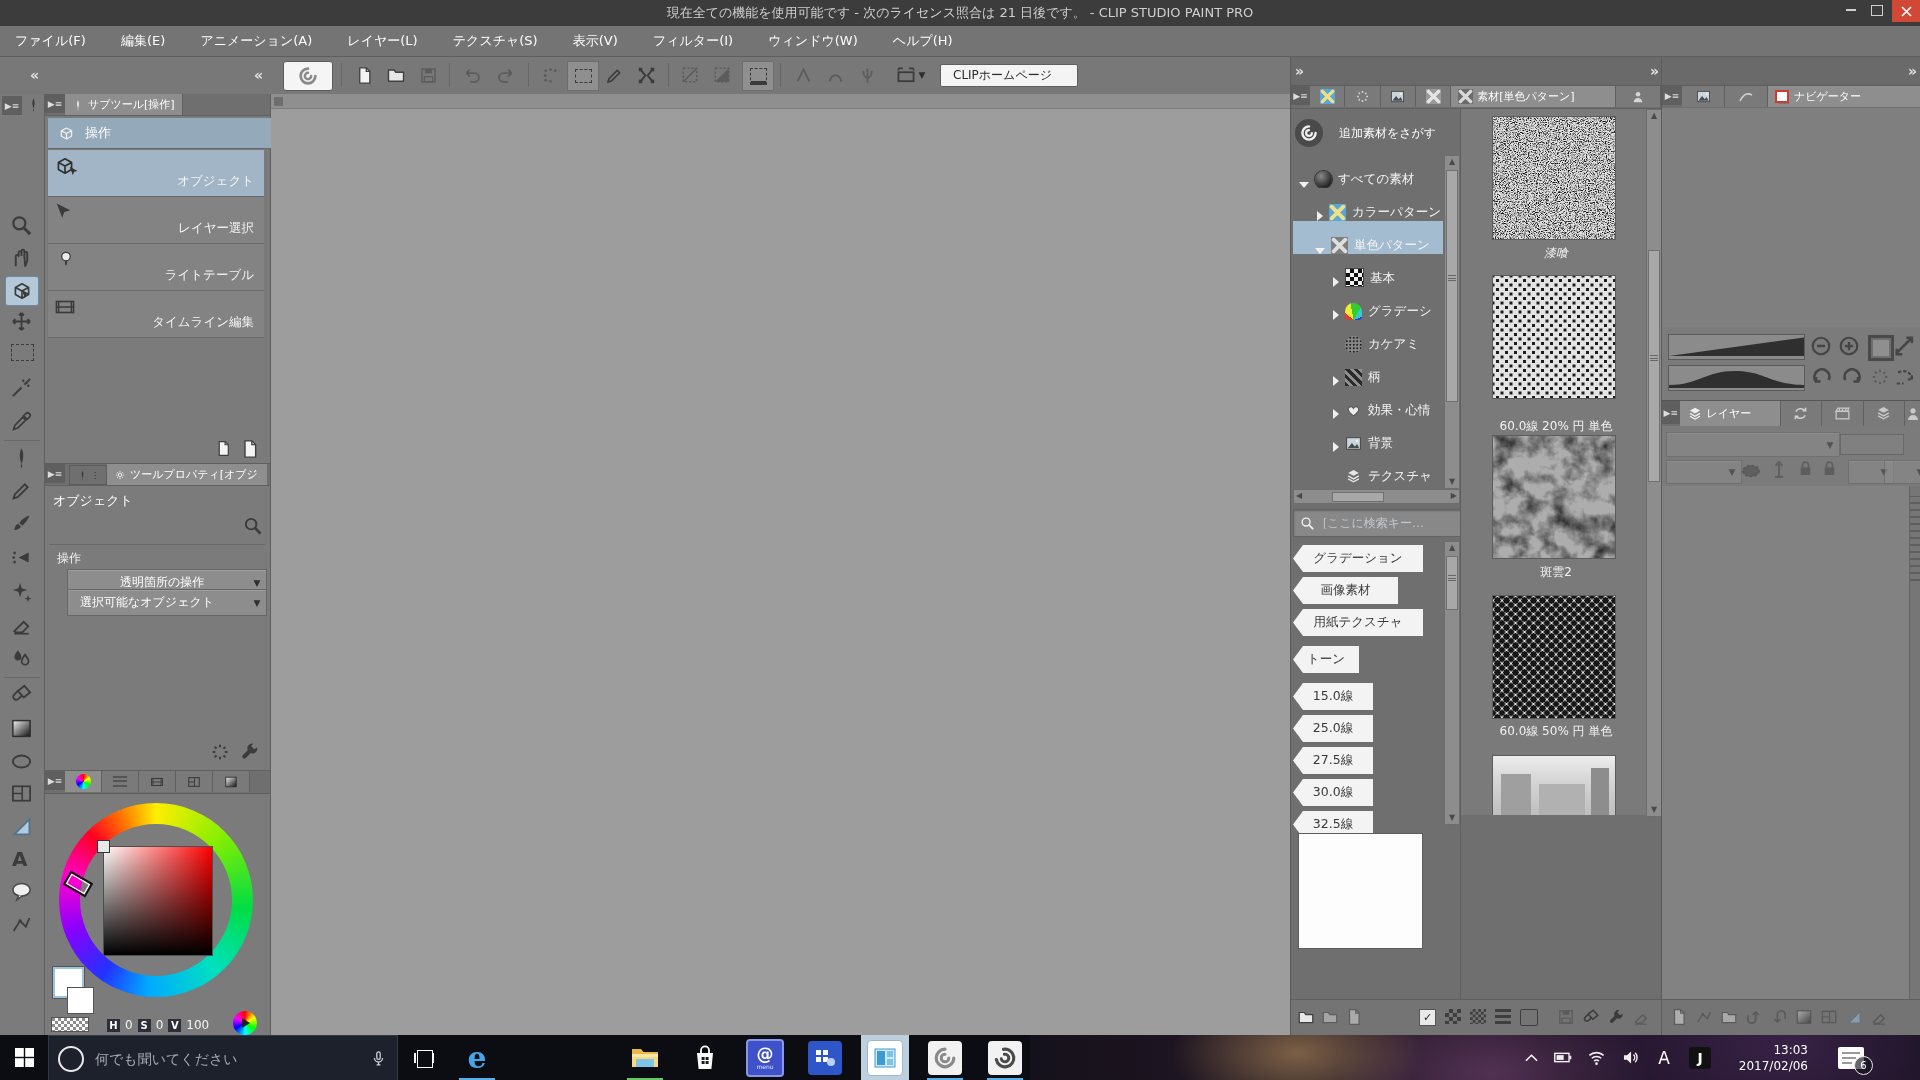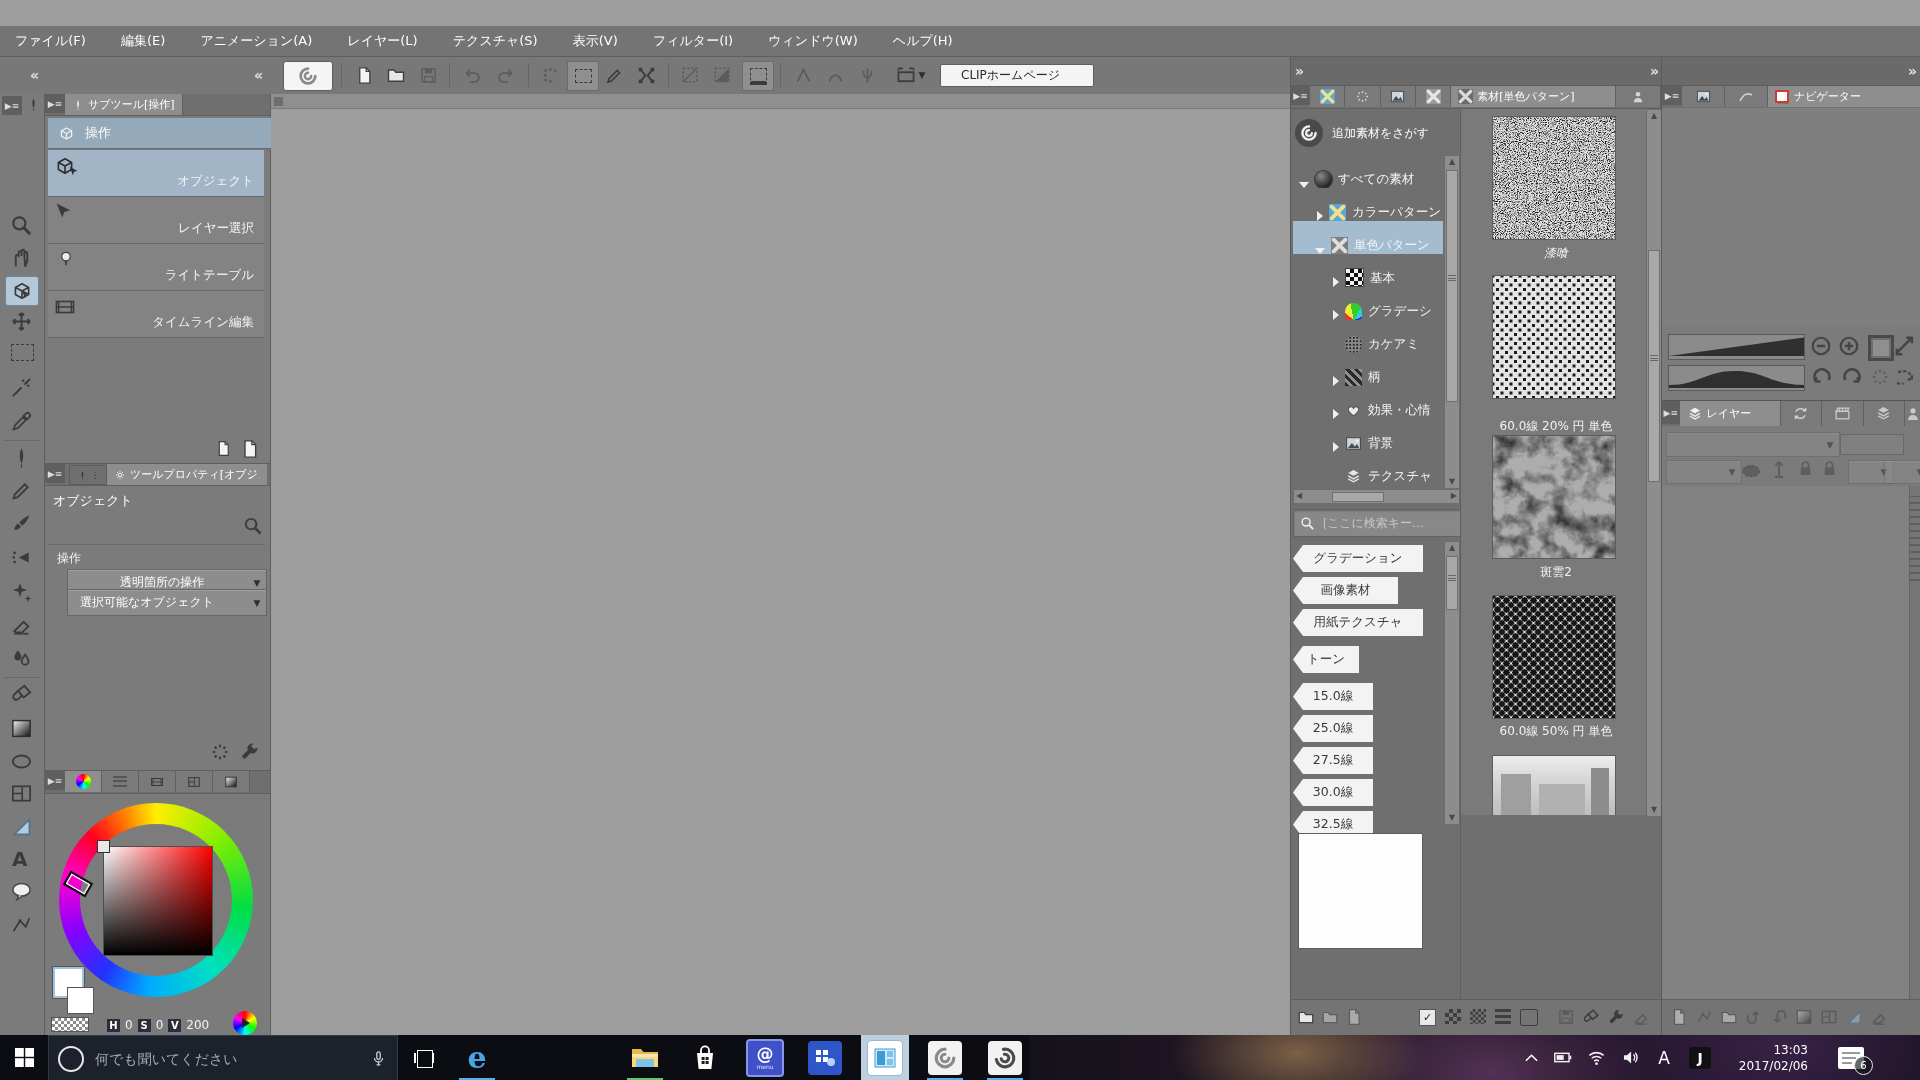--- a/index.html
+++ b/index.html
@@ -17,21 +17,21 @@
   #titlebar{left:0;top:0;width:1920px;height:26px;background:#3c3c3c;}
   #titlebar .ttl{width:100%;text-align:center;line-height:26px;font-size:13px;color:#cfcfcf;}
   .wbtn{width:25px;height:20px;top:0;display:flex;align-items:center;justify-content:center;}
   
   #menubar{left:0;top:26px;width:1920px;height:30px;background:#747474;border-bottom:1px solid #5e5e5e;}
   .menu-item{display:inline-block;padding:0 15px;line-height:30px;font-size:13px;color:#fdfdfd;}
   
   #toolbar{left:0;top:57px;width:1920px;height:37px;background:#787878;border-bottom:1px solid #636363;}
   .tb-btn{height:28px;top:4px;display:flex;align-items:center;justify-content:center;}
   #home-box{height:21px;background:#f4f4f4;border:1px solid #5f5f5f;border-radius:2px;
-            font-size:12px;color:#2b2b2b;line-height:21px;padding:0 20px;}
+            font-size:12px;color:#2b2b2b;line-height:21px;padding:0 12px;}
   
   .tabbar{background:#6f6f6f;border-bottom:1px solid #606060;}
   .tab{height:21px;display:flex;align-items:center;gap:4px;padding:0 7px;font-size:11px;color:#e9e9e9;
        border-right:1px solid #606060;background:#7a7a7a;}
   .tab.active{background:#8e8e8e;color:#fff;}
   .menu-sq{width:20px;height:19px;background:#5f5f5f;color:#ddd;display:flex;align-items:center;justify-content:center;font-size:9px;}
   
   .st-row{position:relative;border-bottom:1px solid #6a6a6a;background:#838383;}
   .st-row.sel{background:#a2b5c6;}
   .st-label{position:absolute;right:10px;bottom:6px;font-size:12.5px;color:#f4f4f4;}
@@ -264,20 +264,34 @@
     <symbol id="s-battery" viewBox="0 0 16 16">
         <rect x="1.5" y="4.5" width="12" height="7" fill="none" stroke="currentColor" stroke-width="1.2"></rect>
         <rect x="13.8" y="6.5" width="1.6" height="3" fill="currentColor"></rect>
         <rect x="3" y="6" width="6" height="4" fill="currentColor"></rect>
       </symbol>
   </defs>
 </svg>
 
 <div id="screen">
 
+  <div class="abs" id="titlebar">
+    <div class="ttl">現在全ての機能を使用可能です - 次のライセンス照合は 21 日後です。 - CLIP STUDIO PAINT PRO</div>
+    <div class="abs wbtn" style="left:1838px;">
+        <div style="width:10px;height:2px;background:#cfcfcf"></div>
+      </div>
+    <div class="abs wbtn" style="left:1864px;">
+        <div style="width:10px;height:9px;border:1.5px solid #cfcfcf"></div>
+      </div>
+    <div class="abs wbtn" style="left:1892px;width:28px;height:22px;background:#d14836;">
+      <svg width="11" height="11" viewBox="0 0 11 11">
+          <path d="M1 1l9 9M10 1l-9 9" stroke="#fff" stroke-width="1.6"></path>
+        </svg>
+    </div>
+  </div>
 
   <div class="abs" id="menubar">
     <span class="menu-item">ファイル(F)</span>
     <span class="menu-item">編集(E)</span>
     <span class="menu-item">アニメーション(A)</span>
     <span class="menu-item">レイヤー(L)</span>
     <span class="menu-item">テクスチャ(S)</span>
     <span class="menu-item">表示(V)</span>
     <span class="menu-item">フィルター(I)</span>
     <span class="menu-item">ウィンドウ(W)</span>
@@ -645,21 +659,21 @@
     <div class="abs" style="left:8px;top:196px;width:27px;height:27px;background:#fff;border:2px solid #9cc4e0;box-shadow:0 0 0 1px #555;"></div>
     <div class="abs" style="left:22px;top:216px;width:25px;height:25px;background:#fff;border:1px solid #555;"></div>
     <div class="abs checker-sm" style="left:6px;top:246px;width:36px;height:13px;border:1px solid #555;"></div>
 
     <div class="abs" style="left:62px;top:247px;display:flex;align-items:center;gap:5px;">
       <span class="hsv-badge">H</span>
       <span class="hsv-txt">0</span>
       <span class="hsv-badge">S</span>
       <span class="hsv-txt">0</span>
       <span class="hsv-badge">V</span>
-      <span class="hsv-txt">200</span>
+      <span class="hsv-txt">100</span>
     </div>
     <div class="abs" style="left:188px;top:240px;width:24px;height:24px;border-radius:50%;background:conic-gradient(#f00,#ff0,#0f0,#0ff,#00f,#f0f,#f00);display:flex;align-items:center;justify-content:center;">
       <div style="width:0;height:0;border-left:8px solid #222;border-top:5px solid transparent;border-bottom:5px solid transparent;margin-left:2px;"></div>
     </div>
   </div>
 
   <div class="abs" style="left:271px;top:94px;width:1019px;height:941px;background:#9d9d9d;">
     <div class="abs" style="left:0;top:0;width:1019px;height:14px;background:#8f8f8f;border-bottom:1px solid #7c7c7c;">
       <div class="abs" style="left:3px;top:3px;width:9px;height:9px;background:#6e6e6e;"></div>
     </div>
@@ -702,21 +716,21 @@
           </svg>
         <span style="white-space:nowrap;">素材[単色パターン]</span>
       </div>
       <div class="mini-tab" style="width:46px;">
           <svg class="ic" width="14" height="14" style="color:#d5d5d5">
             <use href="#s-person"></use>
           </svg>
         </div>
     </div>
 
-    <div class="abs" style="left:4px;top:58px;width:162px;height:36px;display:flex;align-items:center;gap:9px;">
+    <div class="abs" style="left:4px;top:58px;width:162px;height:36px;display:flex;align-items:center;gap:16px;">
       <div style="width:28px;height:28px;border-radius:50%;background:#4a4a4a;display:flex;align-items:center;justify-content:center;">
         <svg class="ic white" width="18" height="18">
             <use href="#s-swirl"></use>
           </svg>
       </div>
       <span style="font-size:12px;color:#fff;">追加素材をさがす</span>
     </div>
 
     <div class="abs" style="left:2px;top:98px;width:150px;">
       <div class="tree-row">

